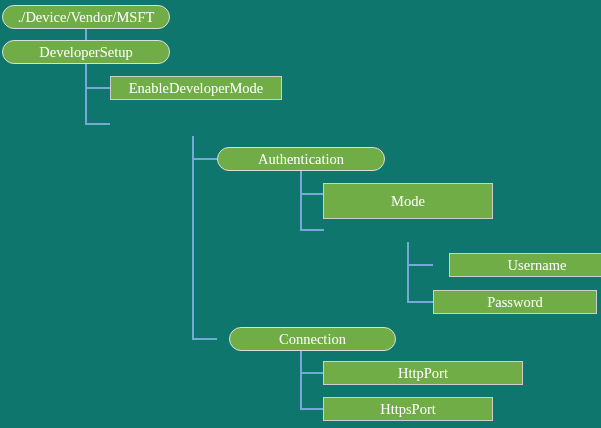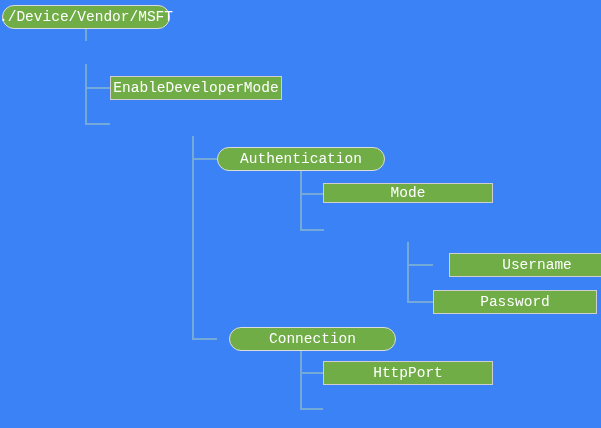--- a/index.html
+++ b/index.html
@@ -1,20 +1,20 @@
 <!DOCTYPE html>
 <html><head>
 <meta charset="utf-8">
 <style>
   html,body{margin:0;padding:0;background:#ffffff;}
   #canvas{
     position:relative;
     width:601px;height:428px;
-    background:#3b82f6;
-    font-family:Liberation Mono, monospace;
+    background:#0f766e;
+    font-family:Liberation Serif, serif;
     overflow:hidden;
   }
   .node{
     position:absolute;
     box-sizing:border-box;
     height:24px;
     background:#70AD47;
     color:#ffffff;
     font-size:14.5px;
     display:flex;
@@ -34,26 +34,26 @@
   .line{
     position:absolute;
     background:#74A9D8;
   }
   
   .n1 {left:2px;  top:5px;   width:168px;}
   .n2 {left:2px;  top:40px;  width:168px;}
   .n3 {left:110px;top:76px;  width:172px;}
   .n4 {left:110px;top:112px; width:167px;}
   .n5 {left:217px;top:147px; width:168px;text-align:center;}
-  .n6 {left:323px;top:183px; width:170px;height:20px;text-align:center;}
+  .n6 {left:323px;top:183px; width:170px;height:36px;text-align:center;}
   .n7 {left:324px;top:218px; width:168px;}
   .n8 {left:433px;top:253px; width:176px;margin-left:16px;}
   .n9 {left:433px;top:290px; width:164px;text-align:center;}
   .n10{left:229px;top:327px; width:167px;}
-  .n11{left:323px;top:361px; width:170px;}
+  .n11{left:323px;top:361px; width:200px;}
   .n12{left:323px;top:397px; width:170px;}
 </style>
 </head>
 <body>
 
 <div id="canvas">
 
   <div class="line" style="left:85px;top:29px;width:2px;height:12px;"></div>
   <div class="line" style="left:85px;top:64px;width:2px;height:61px;"></div>
   <div class="line" style="left:85px;top:87px;width:25px;height:2px;"></div>
@@ -65,21 +65,23 @@
   <div class="line" style="left:300px;top:193px;width:23px;height:2px;"></div>
   <div class="line" style="left:300px;top:229px;width:24px;height:2px;"></div>
   <div class="line" style="left:407px;top:242px;width:2px;height:61px;"></div>
   <div class="line" style="left:407px;top:264px;width:26px;height:2px;"></div>
   <div class="line" style="left:407px;top:301px;width:26px;height:2px;"></div>
   <div class="line" style="left:300px;top:351px;width:2px;height:59px;"></div>
   <div class="line" style="left:300px;top:372px;width:23px;height:2px;"></div>
   <div class="line" style="left:300px;top:408px;width:23px;height:2px;"></div>
 
   <div class="node pill n1">./Device/Vendor/MSFT</div>
+  <div class="node pill n2">DeveloperSetup</div>
   <div class="node rect n3">EnableDeveloperMode</div>
   <div class="node pill n5">Authentication</div>
   <div class="node rect n6">Mode</div>
   <div class="node rect n8">Username</div>
   <div class="node rect n9">Password</div>
   <div class="node pill n10">Connection</div>
   <div class="node rect n11">HttpPort</div>
+  <div class="node rect n12">HttpsPort</div>
 
 </div>
 
 </body></html>

